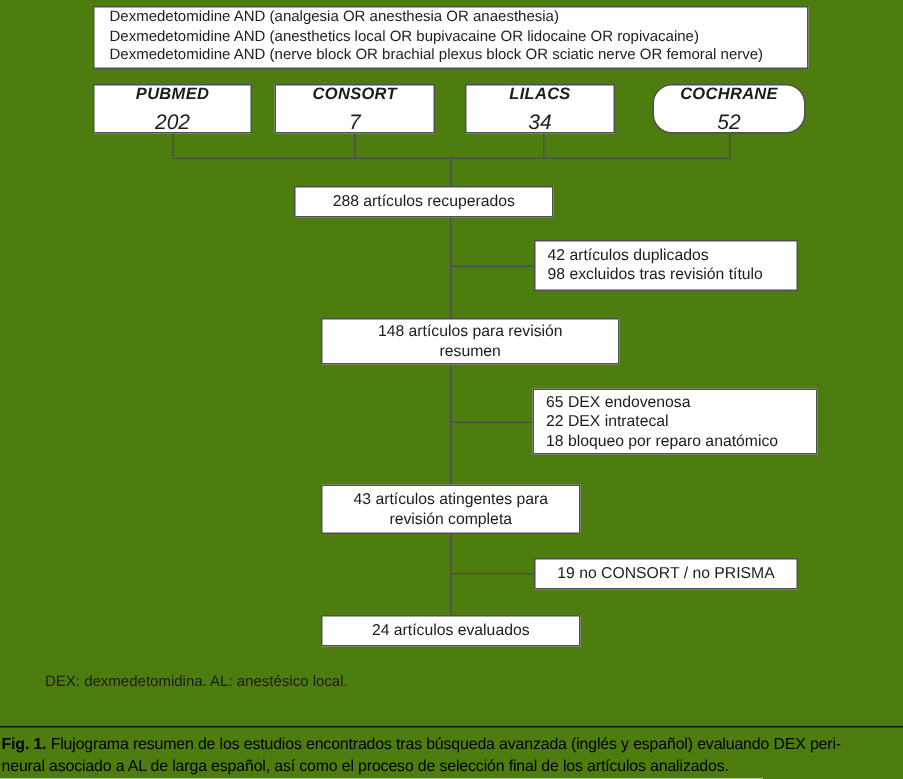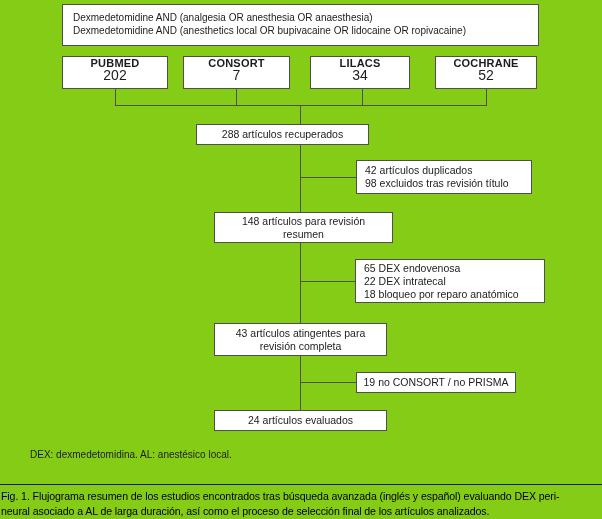--- a/index.html
+++ b/index.html
@@ -1,63 +1,64 @@
 <!DOCTYPE html>
 <html><head>
 <meta charset="utf-8">
 <style>
   html,body { margin:0; padding:0; background:#fff; }
   .stage {
-    position:relative; width:602px; height:519px; background:#84cc16;
+    position:relative; width:602px; height:519px; background:#4d7c0f;
     font-family:"Liberation Sans", sans-serif; color:#1c1c1c; overflow:hidden;
   }
   .box {
     position:absolute; box-sizing:border-box;
     border:1px solid #4f4f4f; background:#fff;
     font-size:10.5px; line-height:13px; color:#1c1c1c;
   }
   .center { display:flex; align-items:center; justify-content:center; text-align:center; }
   .pre { white-space:pre-line; }
   .query { display:flex; flex-direction:column; justify-content:center; padding-left:10px; font-size:10px; line-height:12.6px; }
   .query div { white-space:nowrap; }
-  .db { display:flex; flex-direction:column; align-items:center; justify-content:flex-start; }
+  .db { display:flex; flex-direction:column; align-items:center; justify-content:space-between;font-style:italic; }
   .db .nm { font-weight:bold; font-size:11px; line-height:12px; letter-spacing:.2px; }
   .db .ct { font-size:14px; line-height:13px; }
   .side { display:flex; align-items:center; padding-left:8px; text-align:left; }
   .vl { position:absolute; width:1px; background:#4f4f4f; }
   .hl { position:absolute; height:1px; background:#4f4f4f; }
   .legend { position:absolute; left:30px; top:449px; font-size:10px; color:#1c1c1c; }
   .rule { position:absolute; left:0; top:484px; width:602px; height:1px; background:#1a1a1a; }
   .caption { position:absolute; left:1px; top:489px; width:601px; font-size:10.6px; line-height:15px; color:#000; letter-spacing:-0.1px; }
   .caption .cap-line { white-space:nowrap; }
-  .caption b { font-weight:normal; }
+  .caption b { font-weight:bold; }
 </style>
 </head>
 <body>
 
 <div class="stage">
 
   <div class="box query" style="left:62px; top:4px; width:477px; height:42px;">
     <div>Dexmedetomidine AND (analgesia OR anesthesia OR anaesthesia)</div>
     <div>Dexmedetomidine AND (anesthetics local OR bupivacaine OR lidocaine OR ropivacaine)</div>
+    <div>Dexmedetomidine AND (nerve block OR brachial plexus block OR sciatic nerve OR femoral nerve)</div>
   </div>
 
   <div class="box db" style="left:62px; top:56px; width:106px; height:33px;">
     <div class="nm">PUBMED</div>
     <div class="ct">202</div>
   </div>
   <div class="box db" style="left:183px; top:56px; width:107px; height:33px;">
     <div class="nm">CONSORT</div>
     <div class="ct">7</div>
   </div>
   <div class="box db" style="left:310px; top:56px; width:100px; height:33px;">
     <div class="nm">LILACS</div>
     <div class="ct">34</div>
   </div>
-  <div class="box db" style="left:435px; top:56px; width:102px; height:33px;">
+  <div class="box db" style="left:435px; top:56px; width:102px; height:33px;border-radius:13px;">
     <div class="nm">COCHRANE</div>
     <div class="ct">52</div>
   </div>
 
   <div class="vl" style="left:115px; top:89px; height:16px;"></div>
   <div class="vl" style="left:236px; top:89px; height:16px;"></div>
   <div class="vl" style="left:362px; top:89px; height:16px;"></div>
   <div class="vl" style="left:486px; top:89px; height:16px;"></div>
   <div class="hl" style="left:115px; top:105px; width:372px;"></div>
   <div class="vl" style="left:300px; top:105px; height:19px;"></div>
@@ -66,38 +67,38 @@
   <div class="vl" style="left:300px; top:243px; height:80px;"></div>
   <div class="hl" style="left:300px; top:281px; width:55px;"></div>
   <div class="vl" style="left:300px; top:356px; height:54px;"></div>
   <div class="hl" style="left:300px; top:382px; width:56px;"></div>
 
   <div class="box center" style="left:196px; top:124px; width:173px; height:21px;">288 artículos recuperados</div>
 
   <div class="box side pre" style="left:356px; top:160px; width:176px; height:34px;">42 artículos duplicados
 98 excluidos tras revisión título</div>
 
-  <div class="box center pre" style="left:214px; top:212px; width:179px; height:31px;">148 artículos para revisión
+  <div class="box center pre" style="left:214px; top:212px; width:199px; height:31px;">148 artículos para revisión
 resumen</div>
 
   <div class="box side pre" style="left:355px; top:259px; width:190px; height:44px;">65 DEX endovenosa
 22 DEX intratecal
 18 bloqueo por reparo anatómico</div>
 
   <div class="box center pre" style="left:214px; top:323px; width:173px; height:33px;">43 artículos atingentes para
 revisión completa</div>
 
-  <div class="box center" style="left:356px; top:372px; width:160px; height:21px;">19 no CONSORT / no PRISMA</div>
+  <div class="box center" style="left:356px; top:372px; width:176px; height:21px;">19 no CONSORT / no PRISMA</div>
 
   <div class="box center" style="left:214px; top:410px; width:173px; height:21px;">24 artículos evaluados</div>
 
   <div class="legend">DEX: dexmedetomidina. AL: anestésico local.</div>
 
   <div class="rule"></div>
   <div class="caption">
     <div class="cap-line">
       <b>Fig. 1.</b>
       <span>Flujograma resumen de los estudios encontrados tras búsqueda avanzada (inglés y español) evaluando DEX peri-</span>
     </div>
-    <div class="cap-line">neural asociado a AL de larga duración, así como el proceso de selección final de los artículos analizados.</div>
+    <div class="cap-line">neural asociado a AL de larga español, así como el proceso de selección final de los artículos analizados.</div>
   </div>
 
 </div>
 
 </body></html>

